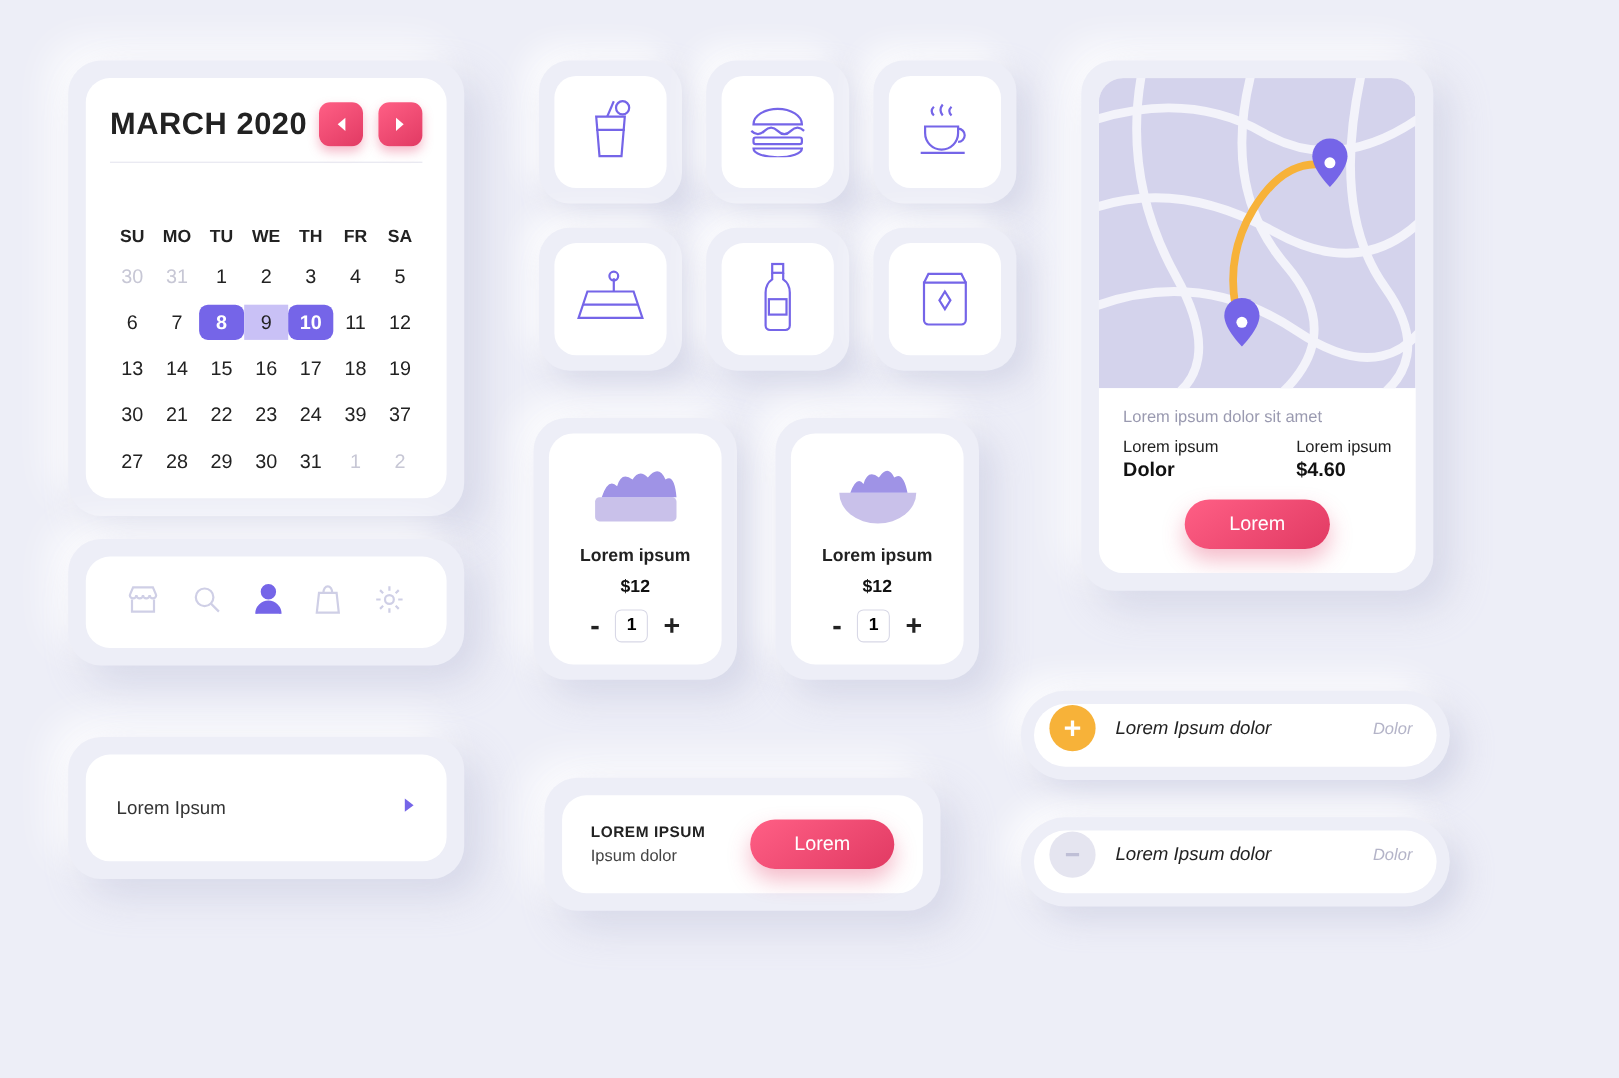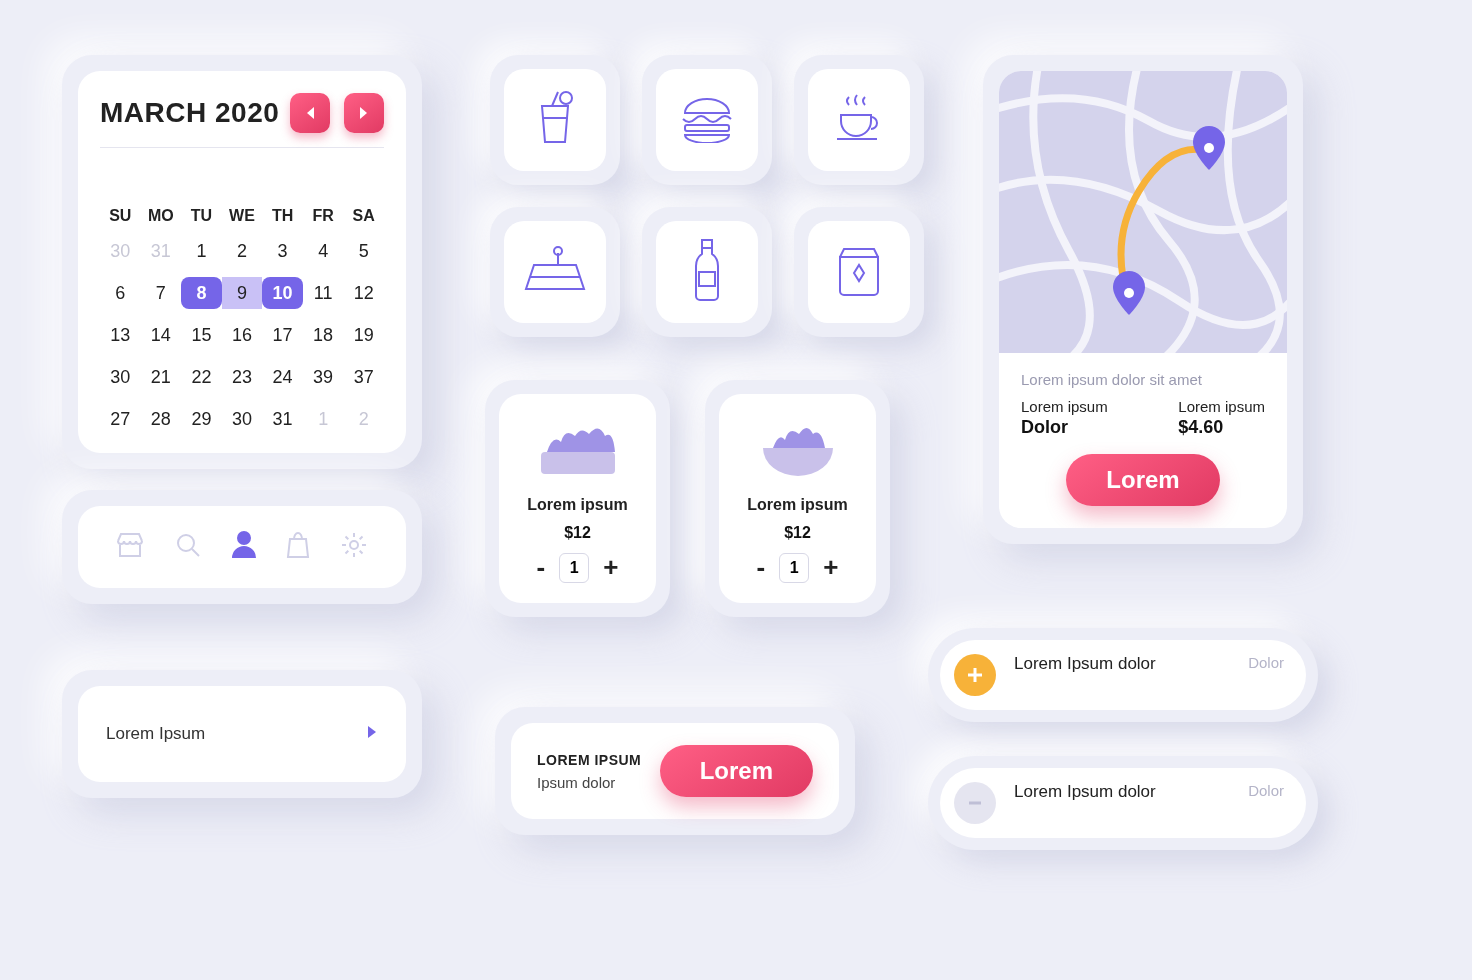--- a/index.html
+++ b/index.html
@@ -57,21 +57,21 @@
   .map-card { overflow:hidden; border-radius:22px; }
   .map-svg { display:block; }
   .map-info { padding:18px 22px 22px; display:flex; flex-direction:column; gap:10px;justify-content:center; }
   .map-sub { color:#9a9ab0; font-size:15px; }
   .map-row { display:flex; justify-content:space-between; }
   .map-col .lbl { font-size:15px; color:#222; }
   .map-col .val { font-size:18px; font-weight:700; color:#111; margin-top:2px; }
   .map-btn-row { display:flex; justify-content:center; margin-top:6px; }
   .pill-btn {
     background: linear-gradient(145deg,#ff5f85,#e13a63);
-    color:#fff; font-weight:700; font-size:24px;
+    color:#fff; font-weight:400; font-size:18px;
     border:none; border-radius:30px; padding:12px 40px;
     box-shadow: 0 10px 20px rgba(225,58,99,0.35);
     cursor:pointer;
   }
 
   
   .nav-wrap { position:absolute; left:62px; top:490px; width:360px; }
   .nav-inner { display:flex; justify-content:space-around; align-items:center; padding:24px 22px; }
   .nav-item svg { stroke:#cfcfe6; fill:none; stroke-width:2; }
   .nav-item.active svg { stroke:#7565e8; fill:#7565e8; }
@@ -96,21 +96,21 @@
 
   
   .toast-wrap { position:absolute; left:495px; top:707px; width:360px; }
   .toast-inner { padding:22px 26px; display:flex; justify-content:space-between; align-items:center; }
   .toast-txt .t1 { font-weight:800; font-size:14px; letter-spacing:0.5px; color:#222; }
   .toast-txt .t2 { font-size:15px; color:#444; margin-top:6px; }
 
   
   .action-col { position:absolute; left:928px; top:628px; display:flex; flex-direction:column; gap:34px; width:390px; }
   .action-outer { background:#edeef7; border-radius:50px; box-shadow: 12px 12px 28px rgba(186,189,214,0.45), -12px -12px 28px rgba(255,255,255,0.9); padding:12px; }
-  .action-inner { background:#fff; border-radius:40px; padding:14px 22px 14px 14px; display:flex; align-items:flex-start; gap:18px; }
+  .action-inner { background:#fff; border-radius:40px; padding:1px 22px 14px 14px; display:flex; align-items:center; gap:18px;font-style:italic; }
   .action-icon { width:42px; height:42px; border-radius:50%; display:flex; align-items:center; justify-content:center; flex-shrink:0; }
   .action-icon.add { background:#f7b239; }
   .action-icon.sub { background:#e5e5f0; }
   .action-icon svg { stroke:#fff; stroke-width:3; }
   .action-icon.sub svg { stroke:#bfbfd6; }
   .action-label { font-size:17px; color:#222; flex:1; }
   .action-right { font-size:15px; color:#b4b4c8; }
 </style>
 </head>
 <body>

